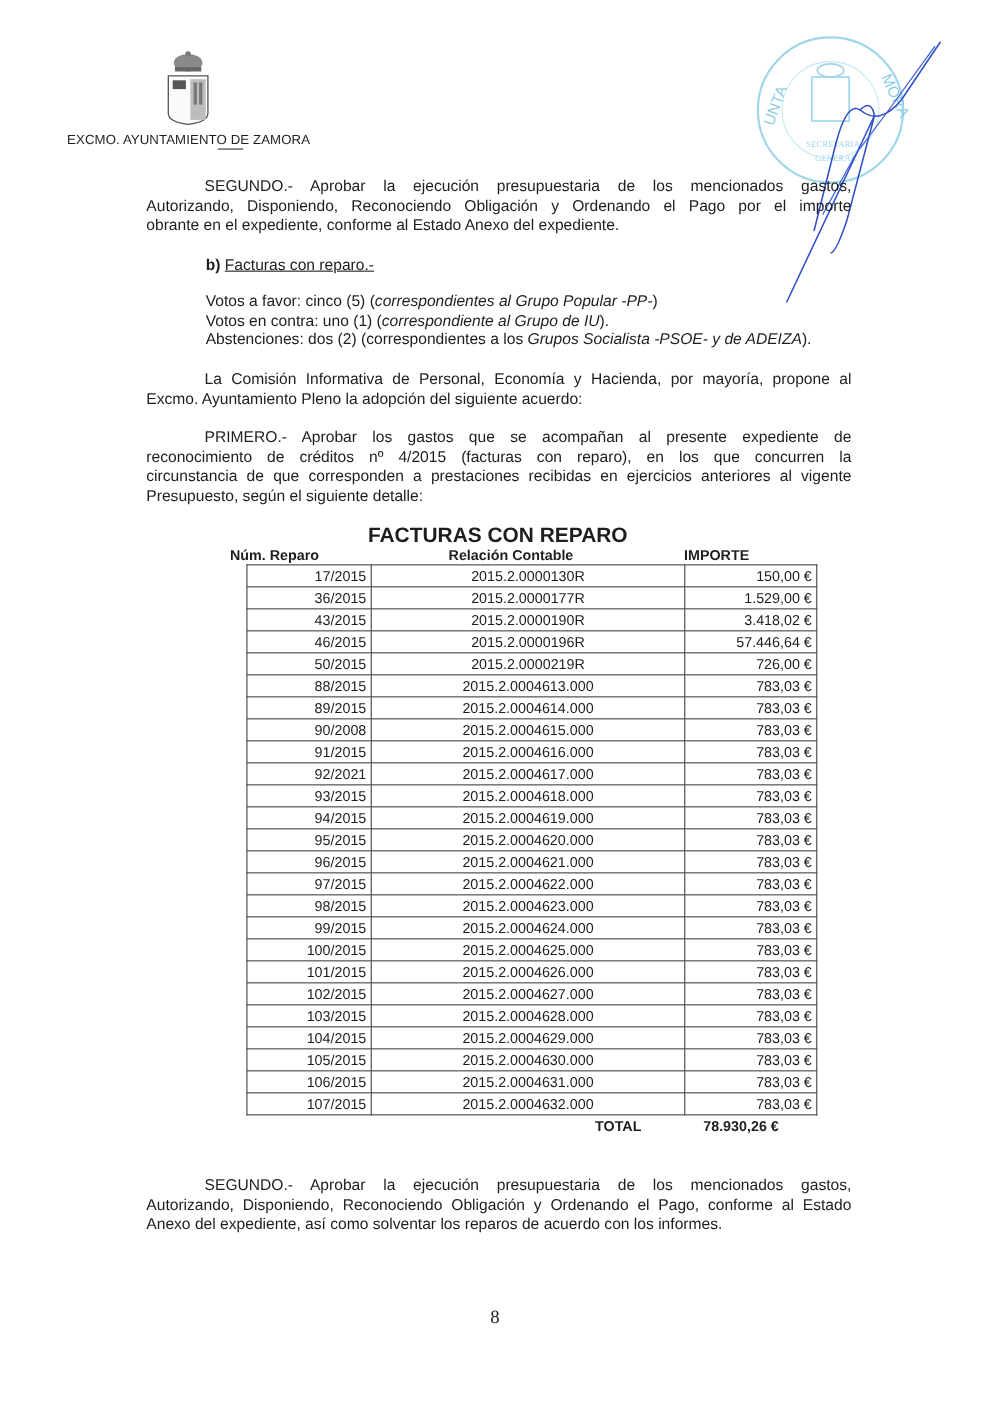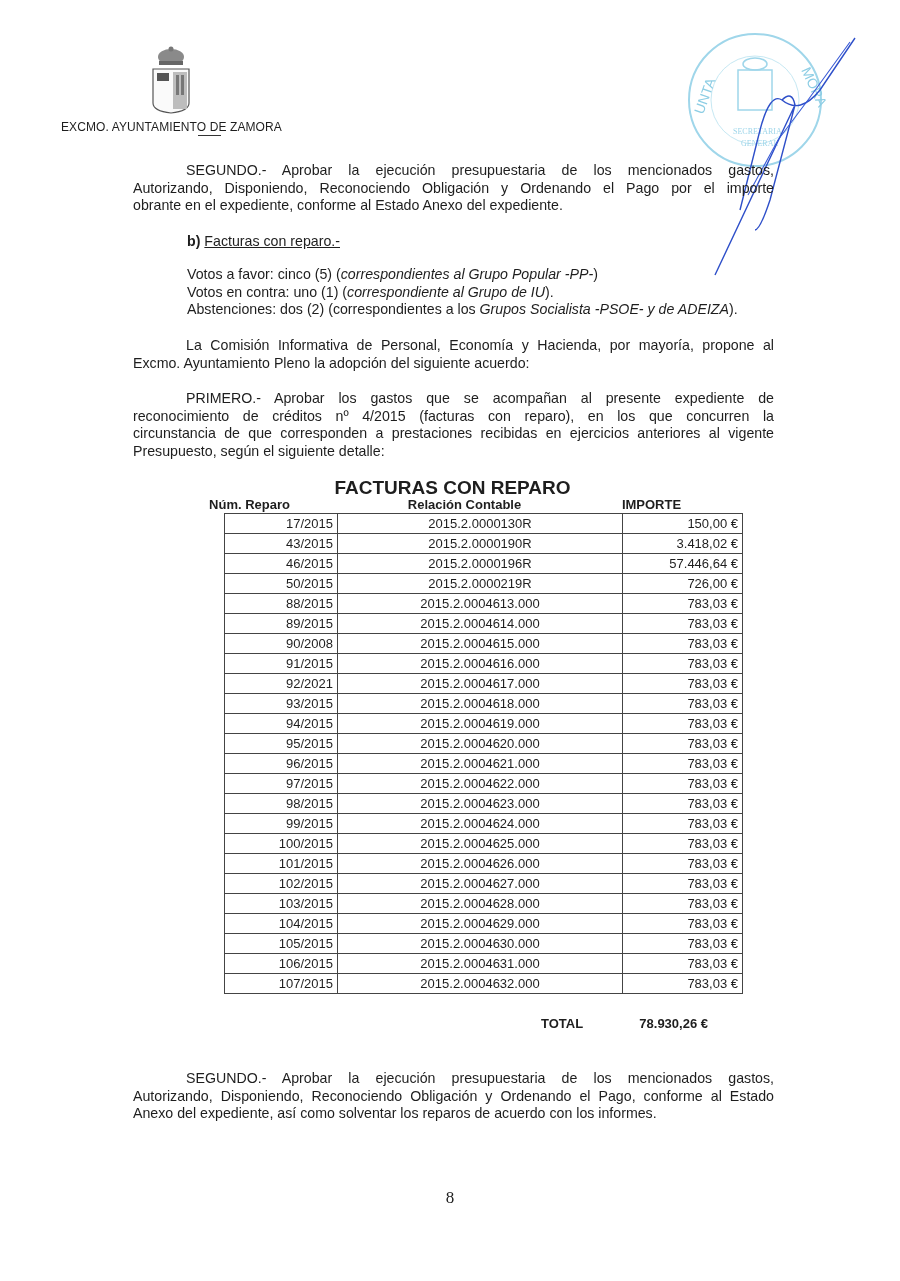--- a/index.html
+++ b/index.html
@@ -107,20 +107,25 @@
 <div class="abs th" style="left:591px;width:121px;">IMPORTE</div>
 
 <table class="facturas">
   <tbody id="table-body">
       <tr>
         <td class="c1">17/2015</td>
         <td class="c2">2015.2.0000130R</td>
         <td class="c3">150,00 €</td>
       </tr>
       <tr>
+        <td class="c1">36/2015</td>
+        <td class="c2">2015.2.0000177R</td>
+        <td class="c3">1.529,00 €</td>
+      </tr>
+      <tr>
         <td class="c1">43/2015</td>
         <td class="c2">2015.2.0000190R</td>
         <td class="c3">3.418,02 €</td>
       </tr>
       <tr>
         <td class="c1">46/2015</td>
         <td class="c2">2015.2.0000196R</td>
         <td class="c3">57.446,64 €</td>
       </tr>
       <tr>

